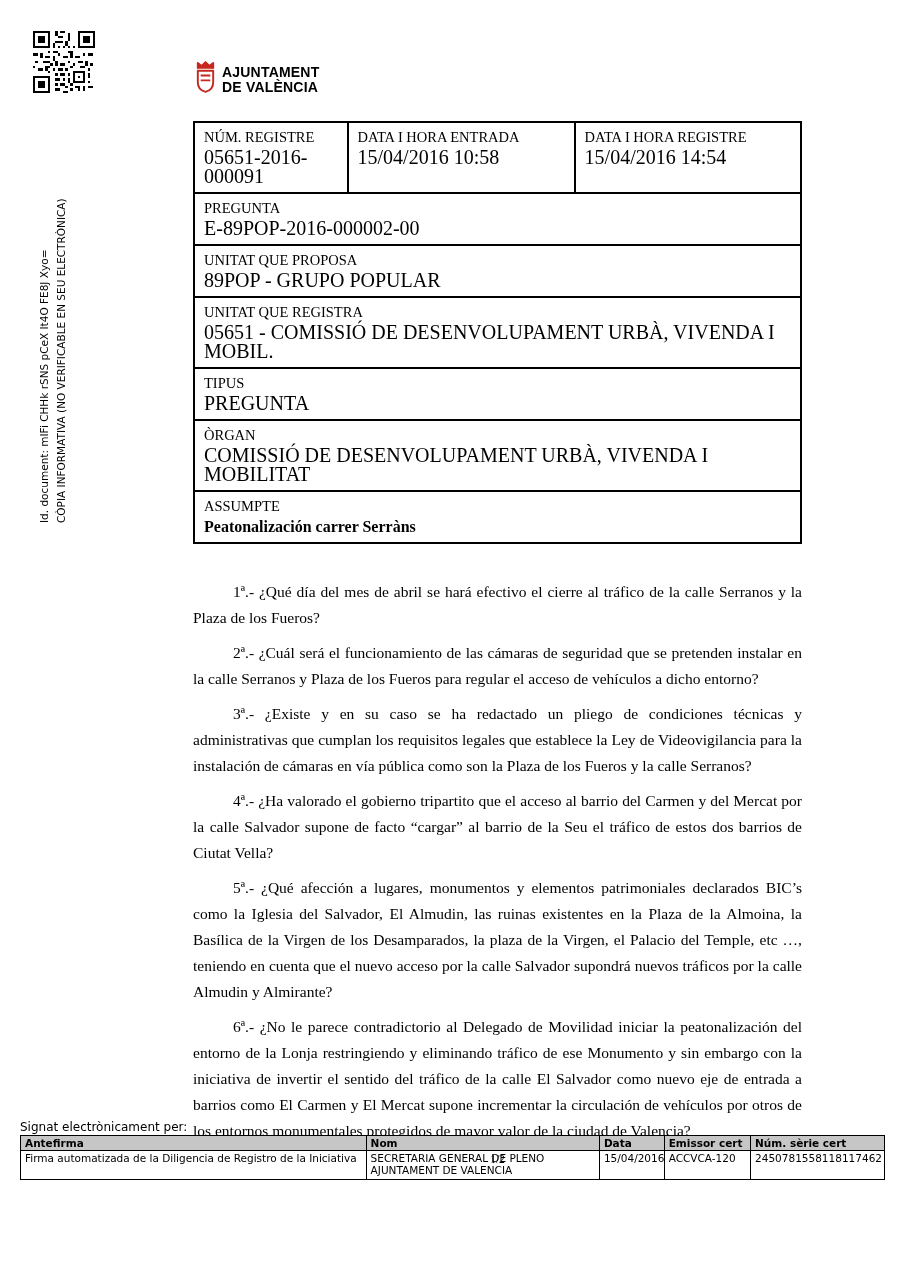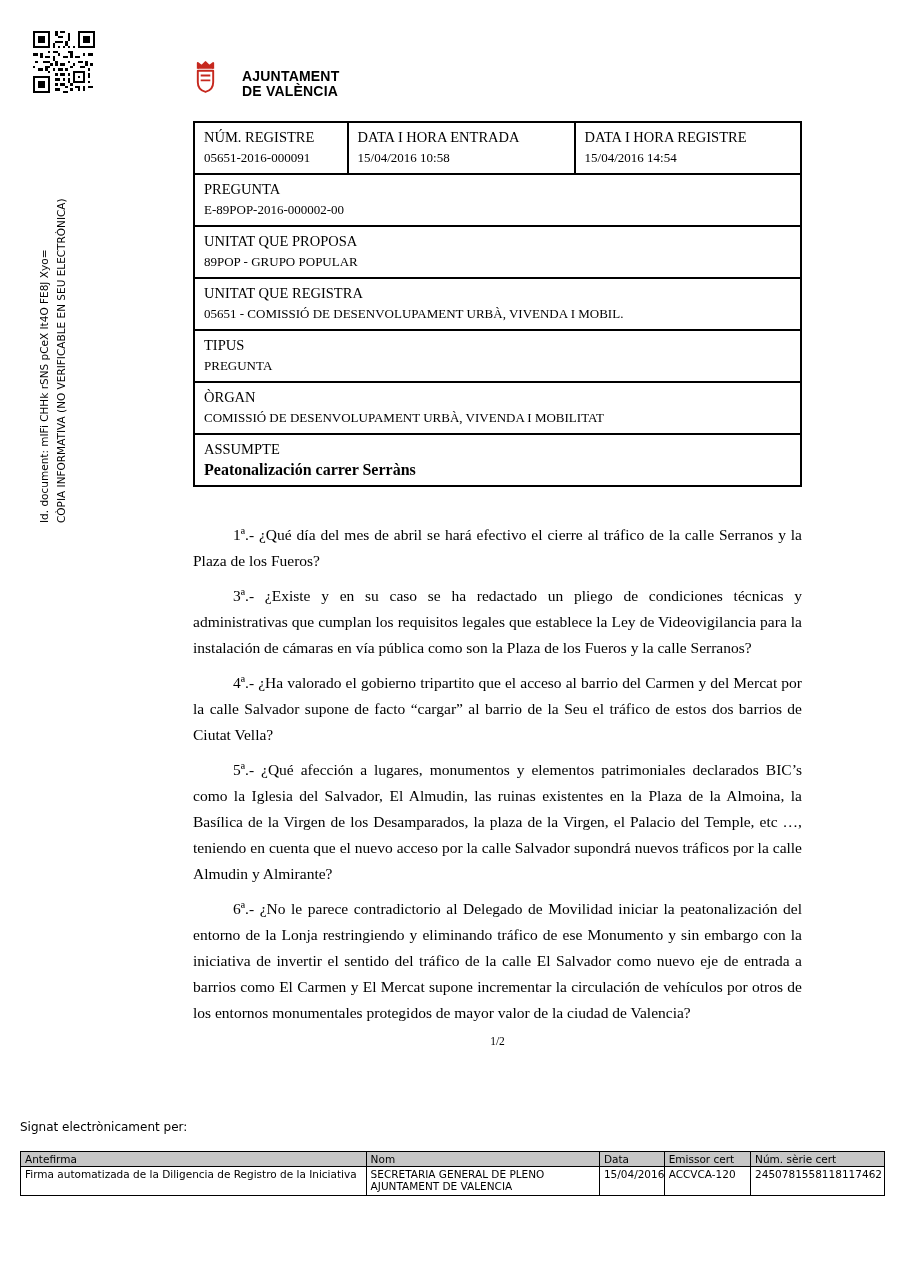--- a/index.html
+++ b/index.html
@@ -10,41 +10,41 @@
   .qr{position:absolute;left:33px;top:31px;width:62px;height:62px}
 
   
   .side-text{position:absolute;left:36px;top:523px;transform:rotate(-90deg);transform-origin:0 0;
     font-family:"DejaVu Sans",sans-serif;font-size:10.5px;line-height:17px;white-space:nowrap}
 
   
   .content{position:absolute;left:193px;top:60px;width:609px}
 
   .doc-header{display:flex;justify-content:space-between;align-items:flex-end;height:46px;margin-bottom:15px}
-  .logo{display:flex;align-items:flex-end;gap:24px;align-self:flex-start}
+  .logo{display:flex;align-items:center;gap:4px;align-self:flex-start}
   .logo-text{font-family:"Liberation Sans",sans-serif;font-weight:700;font-size:14px;line-height:15px;letter-spacing:.2px}
   .doc-title{font-weight:700;font-size:15.5px;letter-spacing:.3px;padding-bottom:1px}
 
   table.registry{width:100%;border-collapse:collapse}
   .registry td{border:2px solid #000;padding:5px 9px 6px;vertical-align:top}
   .registry .lbl{font-weight:400;font-size:14.5px;line-height:19px}
-  .registry .val{font-size:13px;line-height:19px;margin-top:1px}
+  .registry .val{font-size:20px;line-height:19px;margin-top:1px}
   .registry .val.bold{font-weight:700;font-size:16px}
   .col1{width:25.3%}.col2{width:37.4%}
 
   .body-text{margin-top:35px;font-size:15.5px;line-height:26px;text-align:justify}
   .body-text p{margin:0 0 9px;text-indent:40px}
 
   .page-number{text-align:center;font-size:11.5px;margin-top:3px}
 
   .footer{position:absolute;left:20px;top:1120px;width:865px;font-family:"DejaVu Sans",sans-serif}
-  .sig-label{font-size:12px;margin-bottom:17px}
+  .sig-label{font-size:12px;margin-bottom:1px}
   table.sig{width:100%;border-collapse:collapse;table-layout:fixed}
   .sig th,.sig td{border:1px solid #000;font-size:10.5px;text-align:left;padding:1px 4px;vertical-align:top;overflow:hidden}
-  .sig th{background:#c6c6c6;font-weight:400}
+  .sig th{background:#c6c6c6;font-weight:700}
   .sig td{height:26px}
   .pre{white-space:pre-line}
 </style>
 </head>
 <body>
 
 <div class="page">
 
   <div class="qr">
     <svg viewBox="0 0 25 25" width="62" height="62" shape-rendering="crispEdges" aria-hidden="true">
@@ -129,20 +129,21 @@
         <td colspan="3">
           <div class="lbl">ASSUMPTE</div>
           <div class="val bold">Peatonalización carrer Serràns</div>
         </td>
       </tr>
     </tbody>
       </table>
 
     <div class="body-text">
       <p>1ª.- ¿Qué día del mes de abril se hará efectivo el cierre al tráfico de la calle Serranos y la Plaza de los Fueros?</p>
+      <p>2ª.- ¿Cuál será el funcionamiento de las cámaras de seguridad que se pretenden instalar en la calle Serranos y Plaza de los Fueros para regular el acceso de vehículos a dicho entorno?</p>
       <p>3ª.- ¿Existe y en su caso se ha redactado un pliego de condiciones técnicas y administrativas que cumplan los requisitos legales que establece la Ley de Videovigilancia para la instalación de cámaras en vía pública como son la Plaza de los Fueros y la calle Serranos?</p>
       <p>4ª.- ¿Ha valorado el gobierno tripartito que el acceso al barrio del Carmen y del Mercat por la calle Salvador supone de facto “cargar” al barrio de la Seu el tráfico de estos dos barrios de Ciutat Vella?</p>
       <p>5ª.- ¿Qué afección a lugares, monumentos y elementos patrimoniales declarados BIC’s como la Iglesia del Salvador, El Almudin, las ruinas existentes en la Plaza de la Almoina,  la Basílica de la Virgen de los Desamparados, la plaza de la Virgen, el Palacio del Temple, etc …, teniendo en cuenta que el nuevo acceso por la calle Salvador supondrá nuevos tráficos por la calle Almudin y Almirante?</p>
       <p>6ª.- ¿No le parece contradictorio al Delegado de Movilidad iniciar la peatonalización del entorno de la Lonja restringiendo y eliminando tráfico de ese Monumento y sin embargo con la iniciativa de invertir el sentido del tráfico de la calle El Salvador como nuevo eje de entrada a barrios como El Carmen y El Mercat supone incrementar la circulación de vehículos por otros de los entornos monumentales protegidos de mayor valor de la ciudad de Valencia?</p>
     </div>
 
     <div class="page-number">1/2</div>
   </div>
 
   <div class="footer">

